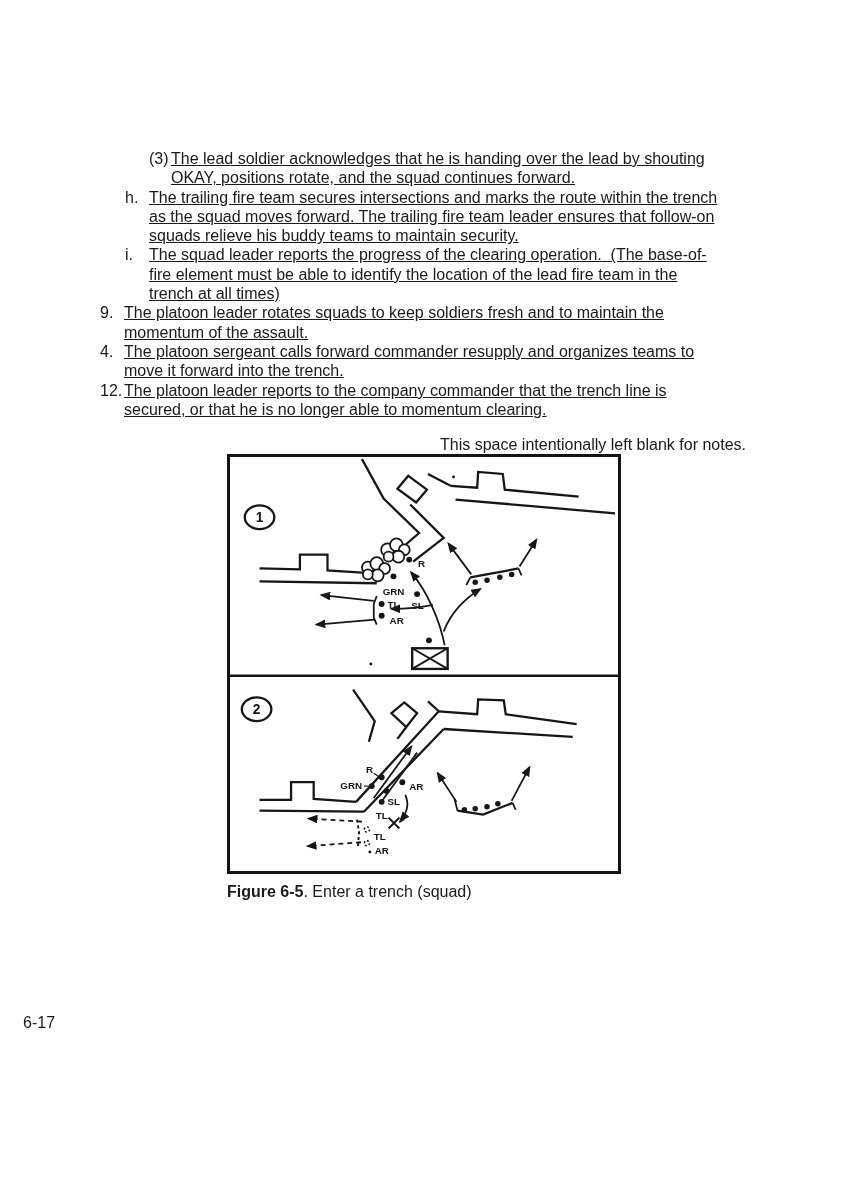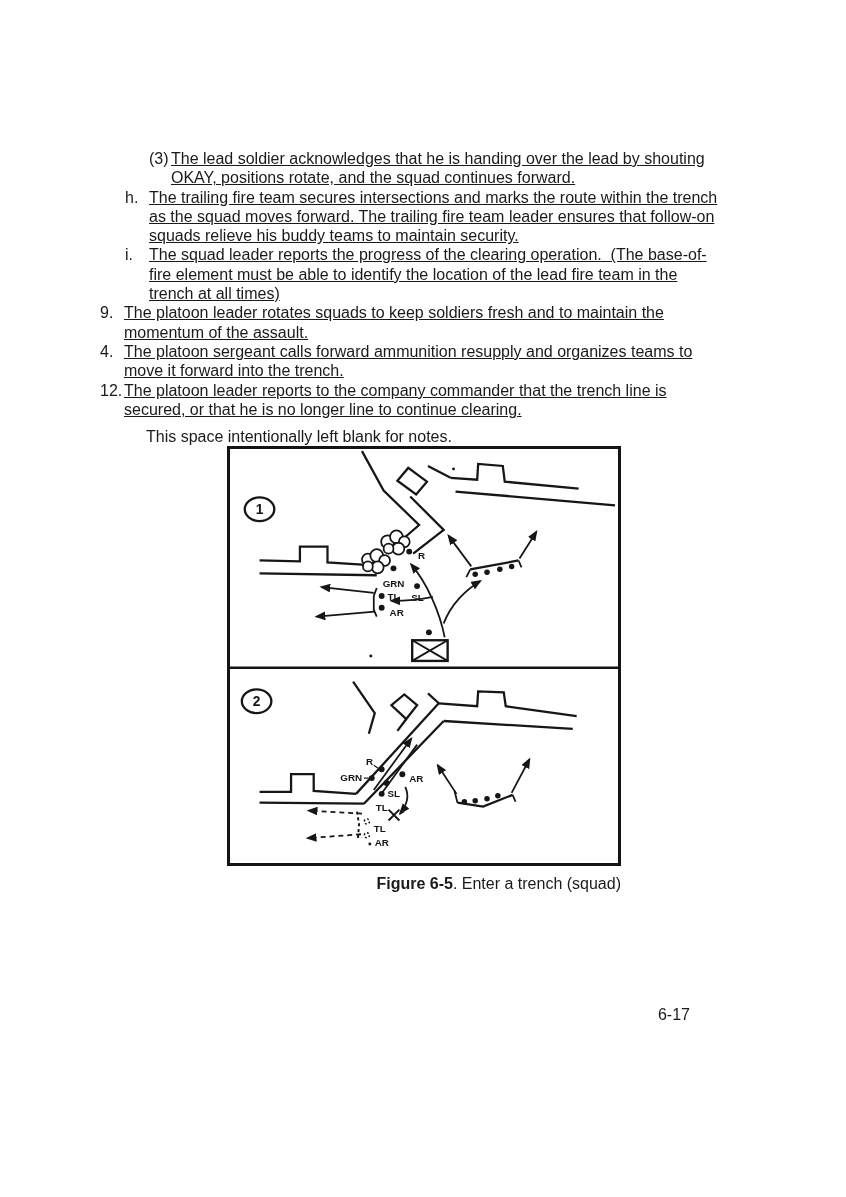--- a/index.html
+++ b/index.html
@@ -10,26 +10,26 @@
   }
   .page{width:846px;height:1197px;overflow:hidden;position:relative;background:#fff;}
   .content{padding:149px 0 0 100px;font-size:16px;line-height:19.3px;}
   .item{display:flex;}
   .item .lbl{flex:0 0 24px;}
   .item.lv2{margin-left:25px;}
   .item.lv2 .lbl{flex:0 0 24px;}
   .item.lv3{margin-left:49px;}
   .item.lv3 .lbl{flex:0 0 22px;}
   .item .txt{white-space:pre-line;flex:1;text-decoration:underline;}
-  .note{width:646px;text-align:left;padding-left:46px;box-sizing:border-box;margin-top:8px;}
+  .note{width:646px;text-align:right;padding-left:46px;box-sizing:border-box;margin-top:16px;}
   .figbox{width:388px;height:414px;border:3px solid #141414;margin-left:127px;background:#fff;}
   .figbox svg{display:block;}
-  .figcap{width:394px;margin-left:127px;text-align:right;margin-top:8px;}
+  .figcap{width:394px;margin-left:127px;text-align:left;margin-top:8px;}
   .figcap .b{font-weight:bold;}
-  .pagenum{width:690px;text-align:right;margin-top:112px;font-size:16px;}
+  .pagenum{width:690px;text-align:left;margin-top:112px;font-size:16px;margin-left:23px;}
   
   .t{stroke:#161616;stroke-width:2.3;fill:none;stroke-linejoin:miter;stroke-linecap:butt;}
   .thin{stroke:#161616;stroke-width:1.8;fill:none;}
   .ldr{stroke:#161616;stroke-width:1.2;fill:none;}
   .dot{fill:#161616;stroke:none;}
   .cloud{fill:#ffffff;stroke:#161616;stroke-width:1.8;}
   .flbl{font-family:"Liberation Sans","DejaVu Sans",sans-serif;font-size:10px;font-weight:bold;fill:#161616;}
   .pnum{font-family:"Liberation Sans","DejaVu Sans",sans-serif;font-size:14px;font-weight:bold;fill:#161616;text-anchor:middle;}
   .dash{stroke:#161616;stroke-width:1.8;fill:none;stroke-dasharray:5 4;}
   .dashb{stroke:#161616;stroke-width:2;fill:none;stroke-dasharray:3 3;}
@@ -58,27 +58,27 @@
 fire element must be able to identify the location of the lead fire team in the
 trench at all times)</span>
     </div>
     <div class="item lv1">
       <span class="lbl">9.</span>
       <span class="txt">The platoon leader rotates squads to keep soldiers fresh and to maintain the
 momentum of the assault.</span>
     </div>
     <div class="item lv1">
       <span class="lbl">4.</span>
-      <span class="txt">The platoon sergeant calls forward ammunition resupply and organizes teams to
+      <span class="txt">The platoon sergeant calls forward commander resupply and organizes teams to
 move it forward into the trench.</span>
     </div>
     <div class="item lv1">
       <span class="lbl">12.</span>
       <span class="txt">The platoon leader reports to the company commander that the trench line is
-secured, or that he is no longer line to continue clearing.</span>
+secured, or that he is no longer able to momentum clearing.</span>
     </div>
 
     <div class="note">This space intentionally left blank for notes.</div>
 
     <div class="figbox">
       <svg width="388" height="414" viewBox="0 0 394 420" xmlns="http://www.w3.org/2000/svg">
         <defs>
           <marker id="ah" viewBox="0 0 10 8" markerWidth="11" markerHeight="9" refX="8" refY="4" orient="auto" markerUnits="userSpaceOnUse">
             <path d="M0,0 L10,4 L0,8 z" fill="#161616"></path>
           </marker>

